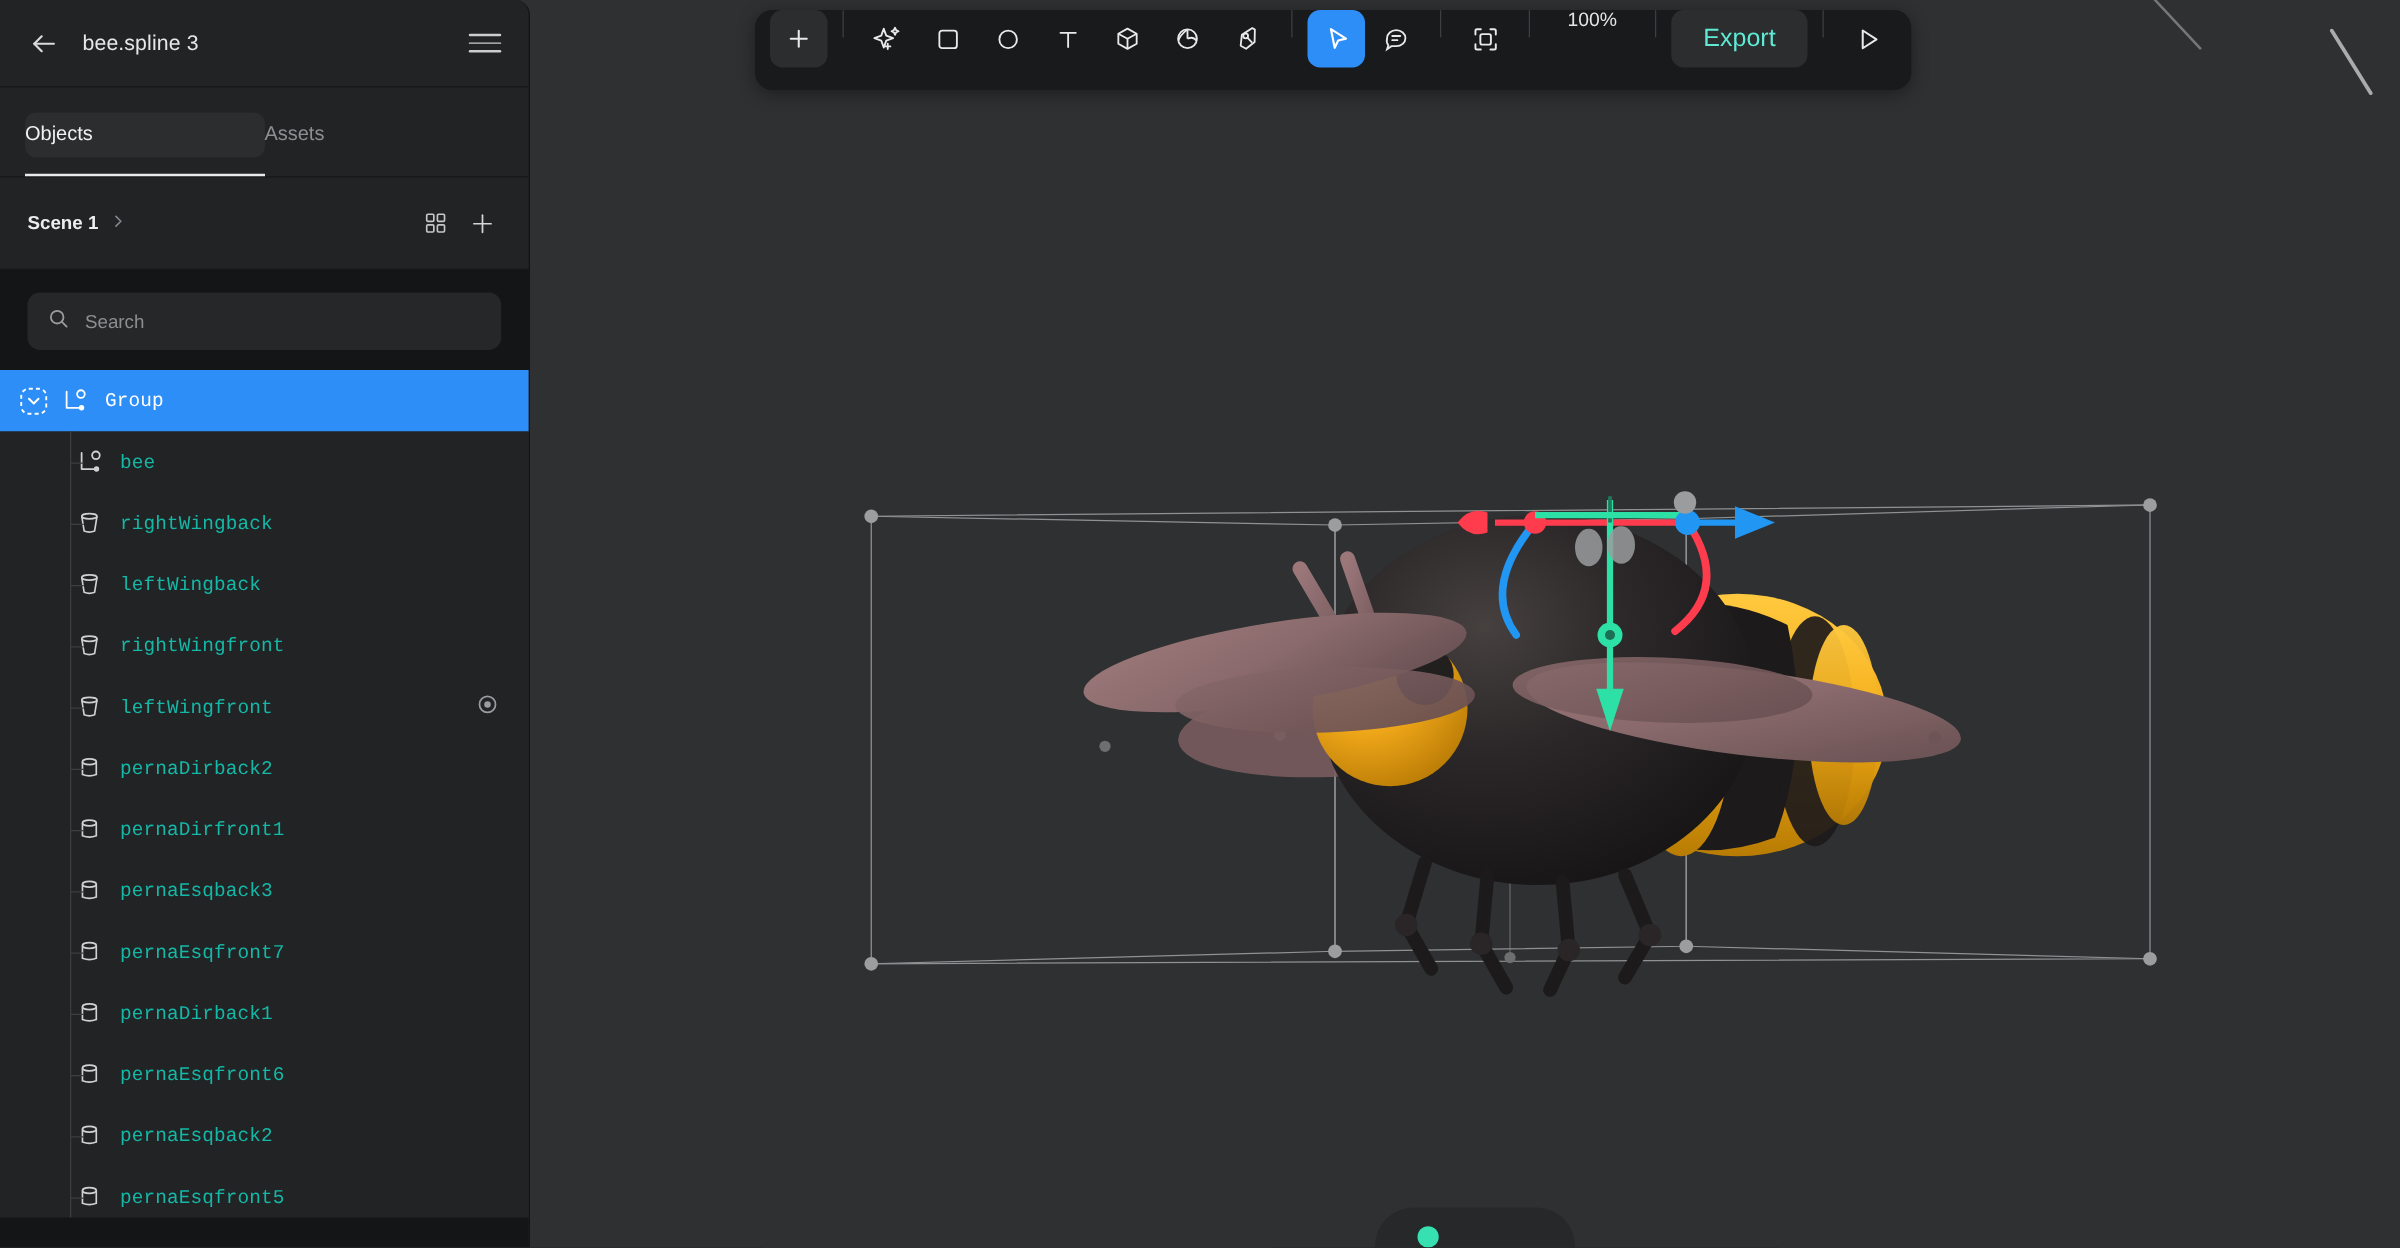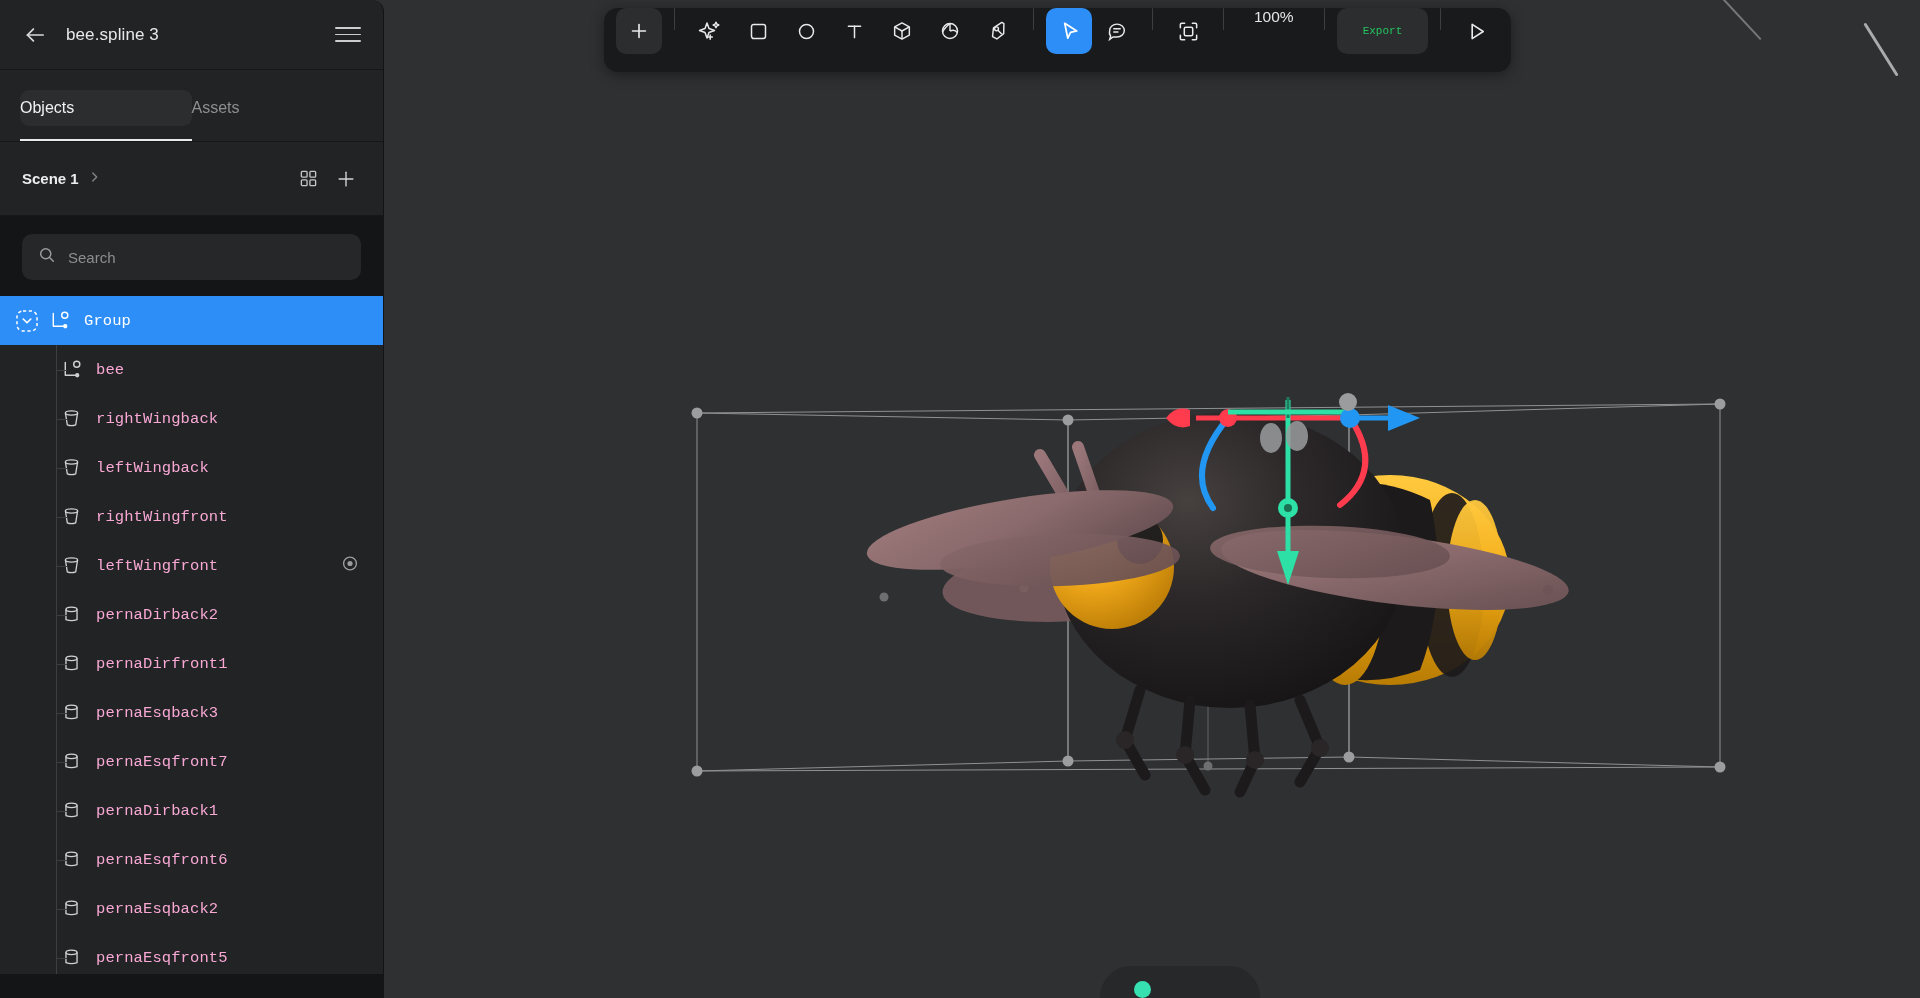--- a/index.html
+++ b/index.html
@@ -24,21 +24,21 @@
   .handle.dim { background: #6d6f71; width: 9px; height: 9px; }
 
   
   #bee { position: absolute; left: 0; top: 0; width: 100%; height: 100%; }
 
   
   .gz { position: absolute; }
 
   
   #sidebar {
-    position: absolute; left: 0; top: 0; width: 384px; height: 998px;
+    position: absolute; left: 0; top: 0; width: 424px; height: 998px;
     background: #212325; border-right: 1px solid #131415;
     display: flex; flex-direction: column; z-index: 40;
     border-top-right-radius: 12px;
   }
   #panel-head {
     height: 70px; display: flex; align-items: center; padding: 0 22px;
     border-bottom: 1px solid #161718; flex: none; gap: 18px;
   }
   .back-arrow { width: 26px; height: 26px; flex: none; cursor: pointer; }
   #doc-title { font-size: 17px; color: #e6e7e8; letter-spacing: .1px; flex: 1; }
@@ -73,21 +73,21 @@
 
   #tree { flex: 1; overflow: hidden; position: relative; background: #212325; font-family: Liberation Mono, monospace; }
   .tree-row { height: 49px; display: flex; align-items: center; position: relative;
     cursor: pointer; padding-left: 12px; }
   .tree-row.selected { background: #2e8ef7; }
   .tree-row .caret-box { width: 30px; height: 30px; flex: none; display: flex;
     align-items: center; justify-content: center; margin-right: 4px; }
   .tree-row .indent { width: 46px; flex: none; }
   .node-icon { width: 26px; flex: none; display: flex; align-items: center;
     justify-content: center; margin-right: 12px; }
-  .node-label { font-size: 15.5px; color: #f9a8d4; letter-spacing: .1px; }
+  .node-label { font-size: 15.5px; color: #14b8a6; letter-spacing: .1px; }
   .tree-row.selected .node-label { color: #ffffff; }
   .row-dot { position: absolute; right: 24px; top: 50%; transform: translateY(-50%); }
   .vline { position: absolute; left: 56px; top: 0; bottom: 0; width: 1px; background: #3c3e40; }
   .tick { position: absolute; left: 56px; top: 50%; width: 11px; height: 1px; background: #3c3e40; }
   #tree-bottom-fade { position: absolute; left: 0; right: 0; bottom: 0; height: 24px;
     background: #141516; }
 
   
   #bottom-widget { position: absolute; left: 1100px; bottom: -30px; width: 160px; height: 62px;
     background: #26282a; border-radius: 32px; z-index: 20; }
@@ -102,21 +102,21 @@
     box-shadow: 0 3px 14px rgba(0,0,0,.38);
   }
   .tb-btn { width: 46px; height: 46px; border-radius: 10px; display: flex;
     align-items: center; justify-content: center; cursor: pointer; flex: none; }
   .tb-btn.boxed { background: #2b2d2f; }
   .tb-btn.active { background: #2e8ef7; }
   .tb-sep { width: 1px; height: 22px; background: #3c3e40; margin: 0 10px; flex: none; border-radius: 1px; }
   #zoom-level { font-size: 15.5px; color: #e4e5e6; padding: 0 18px; white-space: nowrap; }
   #export-btn { height: 46px; padding: 0 26px; border-radius: 10px; background: #2b2d2f;
     display: flex; align-items: center; justify-content: center; cursor: pointer;
-    font-size: 11px; color: #22c55e; flex: none; font-family: Liberation Mono, monospace; }
+    font-size: 20px; color: #5eead4; flex: none; }
   .tb-btn svg, .icon-btn svg, .node-icon svg { display: block; }
 </style>
 </head>
 <body>
 
 <div id="root">
 
   <div id="viewport">
 
     <div>

